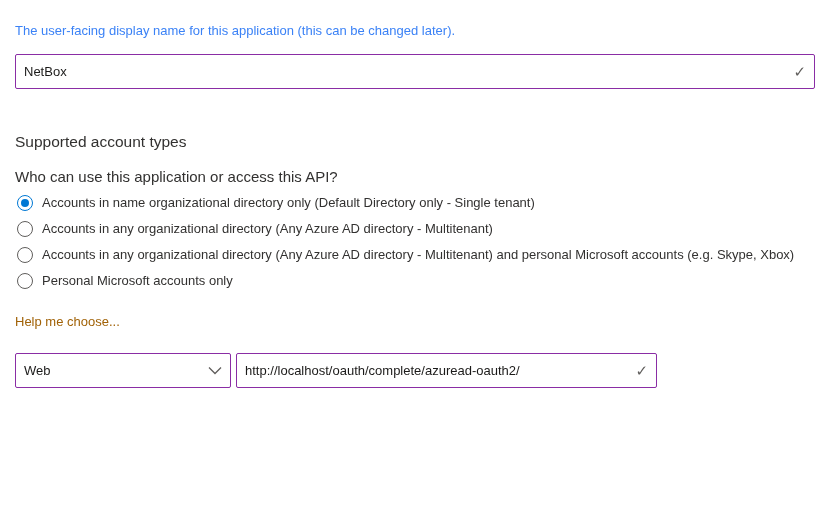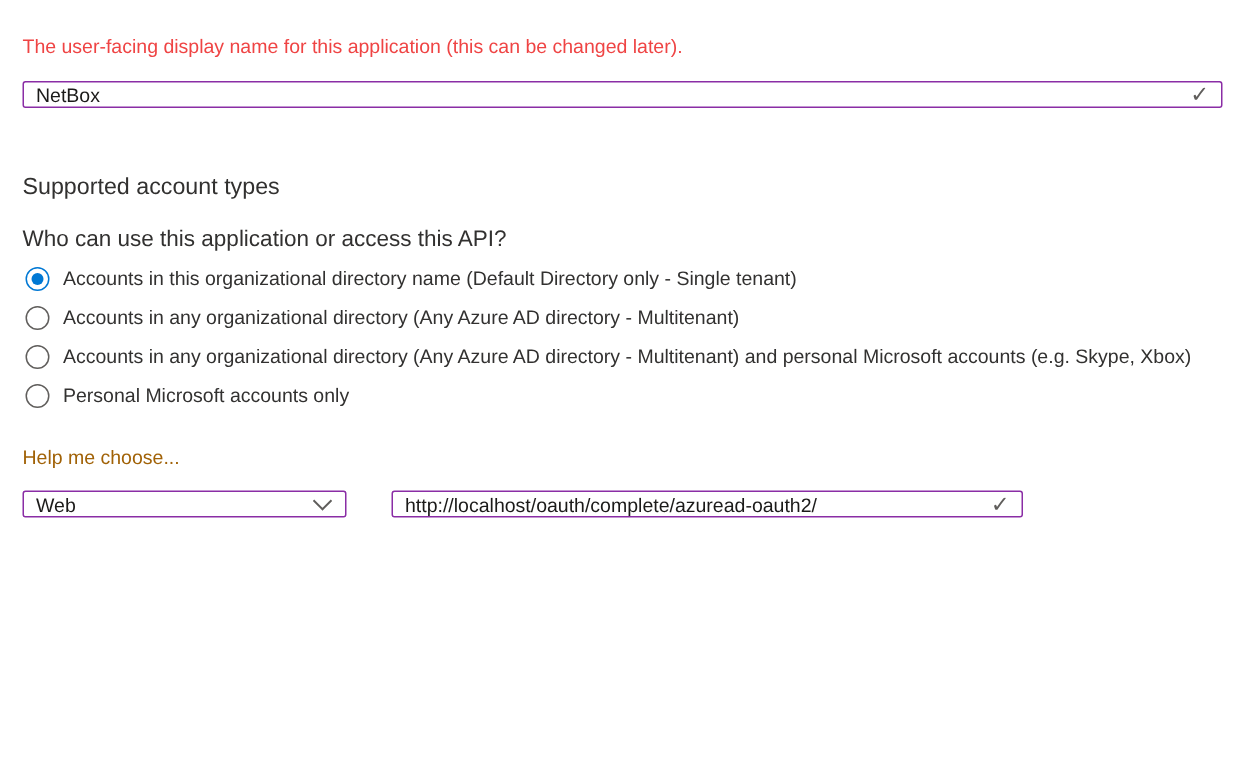--- a/index.html
+++ b/index.html
@@ -18,27 +18,27 @@
     line-height: 21px;
     font-weight: 400;
     color: #323130;
   }
   .required { color: #e81123; margin-right: 3px; }
 
   .desc {
     margin-top: 13px;
     font-size: 13px;
     line-height: 16px;
-    color: #ef4444;
+    color: #3b82f6;
   }
 
   .field {
     display: flex;
     align-items: center;
-    height: 18px;
+    height: 35px;
     border: 1px solid #8a2da5;
     border-radius: 2px;
     background: #fff;
     padding: 0 8px;
     font-size: 13px;
     color: #1b1a19;
   }
   .field input {
     flex: 1 1 auto;
     border: 0; outline: 0; padding: 0;
@@ -81,21 +81,21 @@
     margin-top: 20px;
     font-size: 13px;
     color: #a16207;
     text-decoration: none;
     cursor: pointer;
   }
 
   .sec3-title { margin-top: 48px; }
   .redirect-desc { max-width: 800px; line-height: 19px; }
 
-  .controls-row { margin-top: 13px; display: flex; gap: 30px; }
+  .controls-row { margin-top: 23px; display: flex; gap: 5px; }
   .platform-select {
     width: 216px;
     justify-content: space-between;
     cursor: pointer;
   }
   .select-value { color: #1b1a19; }
   .chevron { display: flex; align-items: center; }
   .uri-field { width: 421px; }
 </style>
 </head>
@@ -112,21 +112,21 @@
 
   
   <div class="section-title sec2-title">Supported account types</div>
   <div class="question">Who can use this application or access this API?</div>
 
   <div class="radio-group">
     <div class="radio-row selected">
       <span class="radio-outer">
           <span class="radio-inner"></span>
         </span>
-      <span class="radio-label">Accounts in this organizational directory name (Default Directory only - Single tenant)</span>
+      <span class="radio-label">Accounts in name organizational directory only (Default Directory only - Single tenant)</span>
     </div>
     <div class="radio-row">
       <span class="radio-outer">
           <span class="radio-inner"></span>
         </span>
       <span class="radio-label">Accounts in any organizational directory (Any Azure AD directory - Multitenant)</span>
     </div>
     <div class="radio-row">
       <span class="radio-outer">
           <span class="radio-inner"></span>

